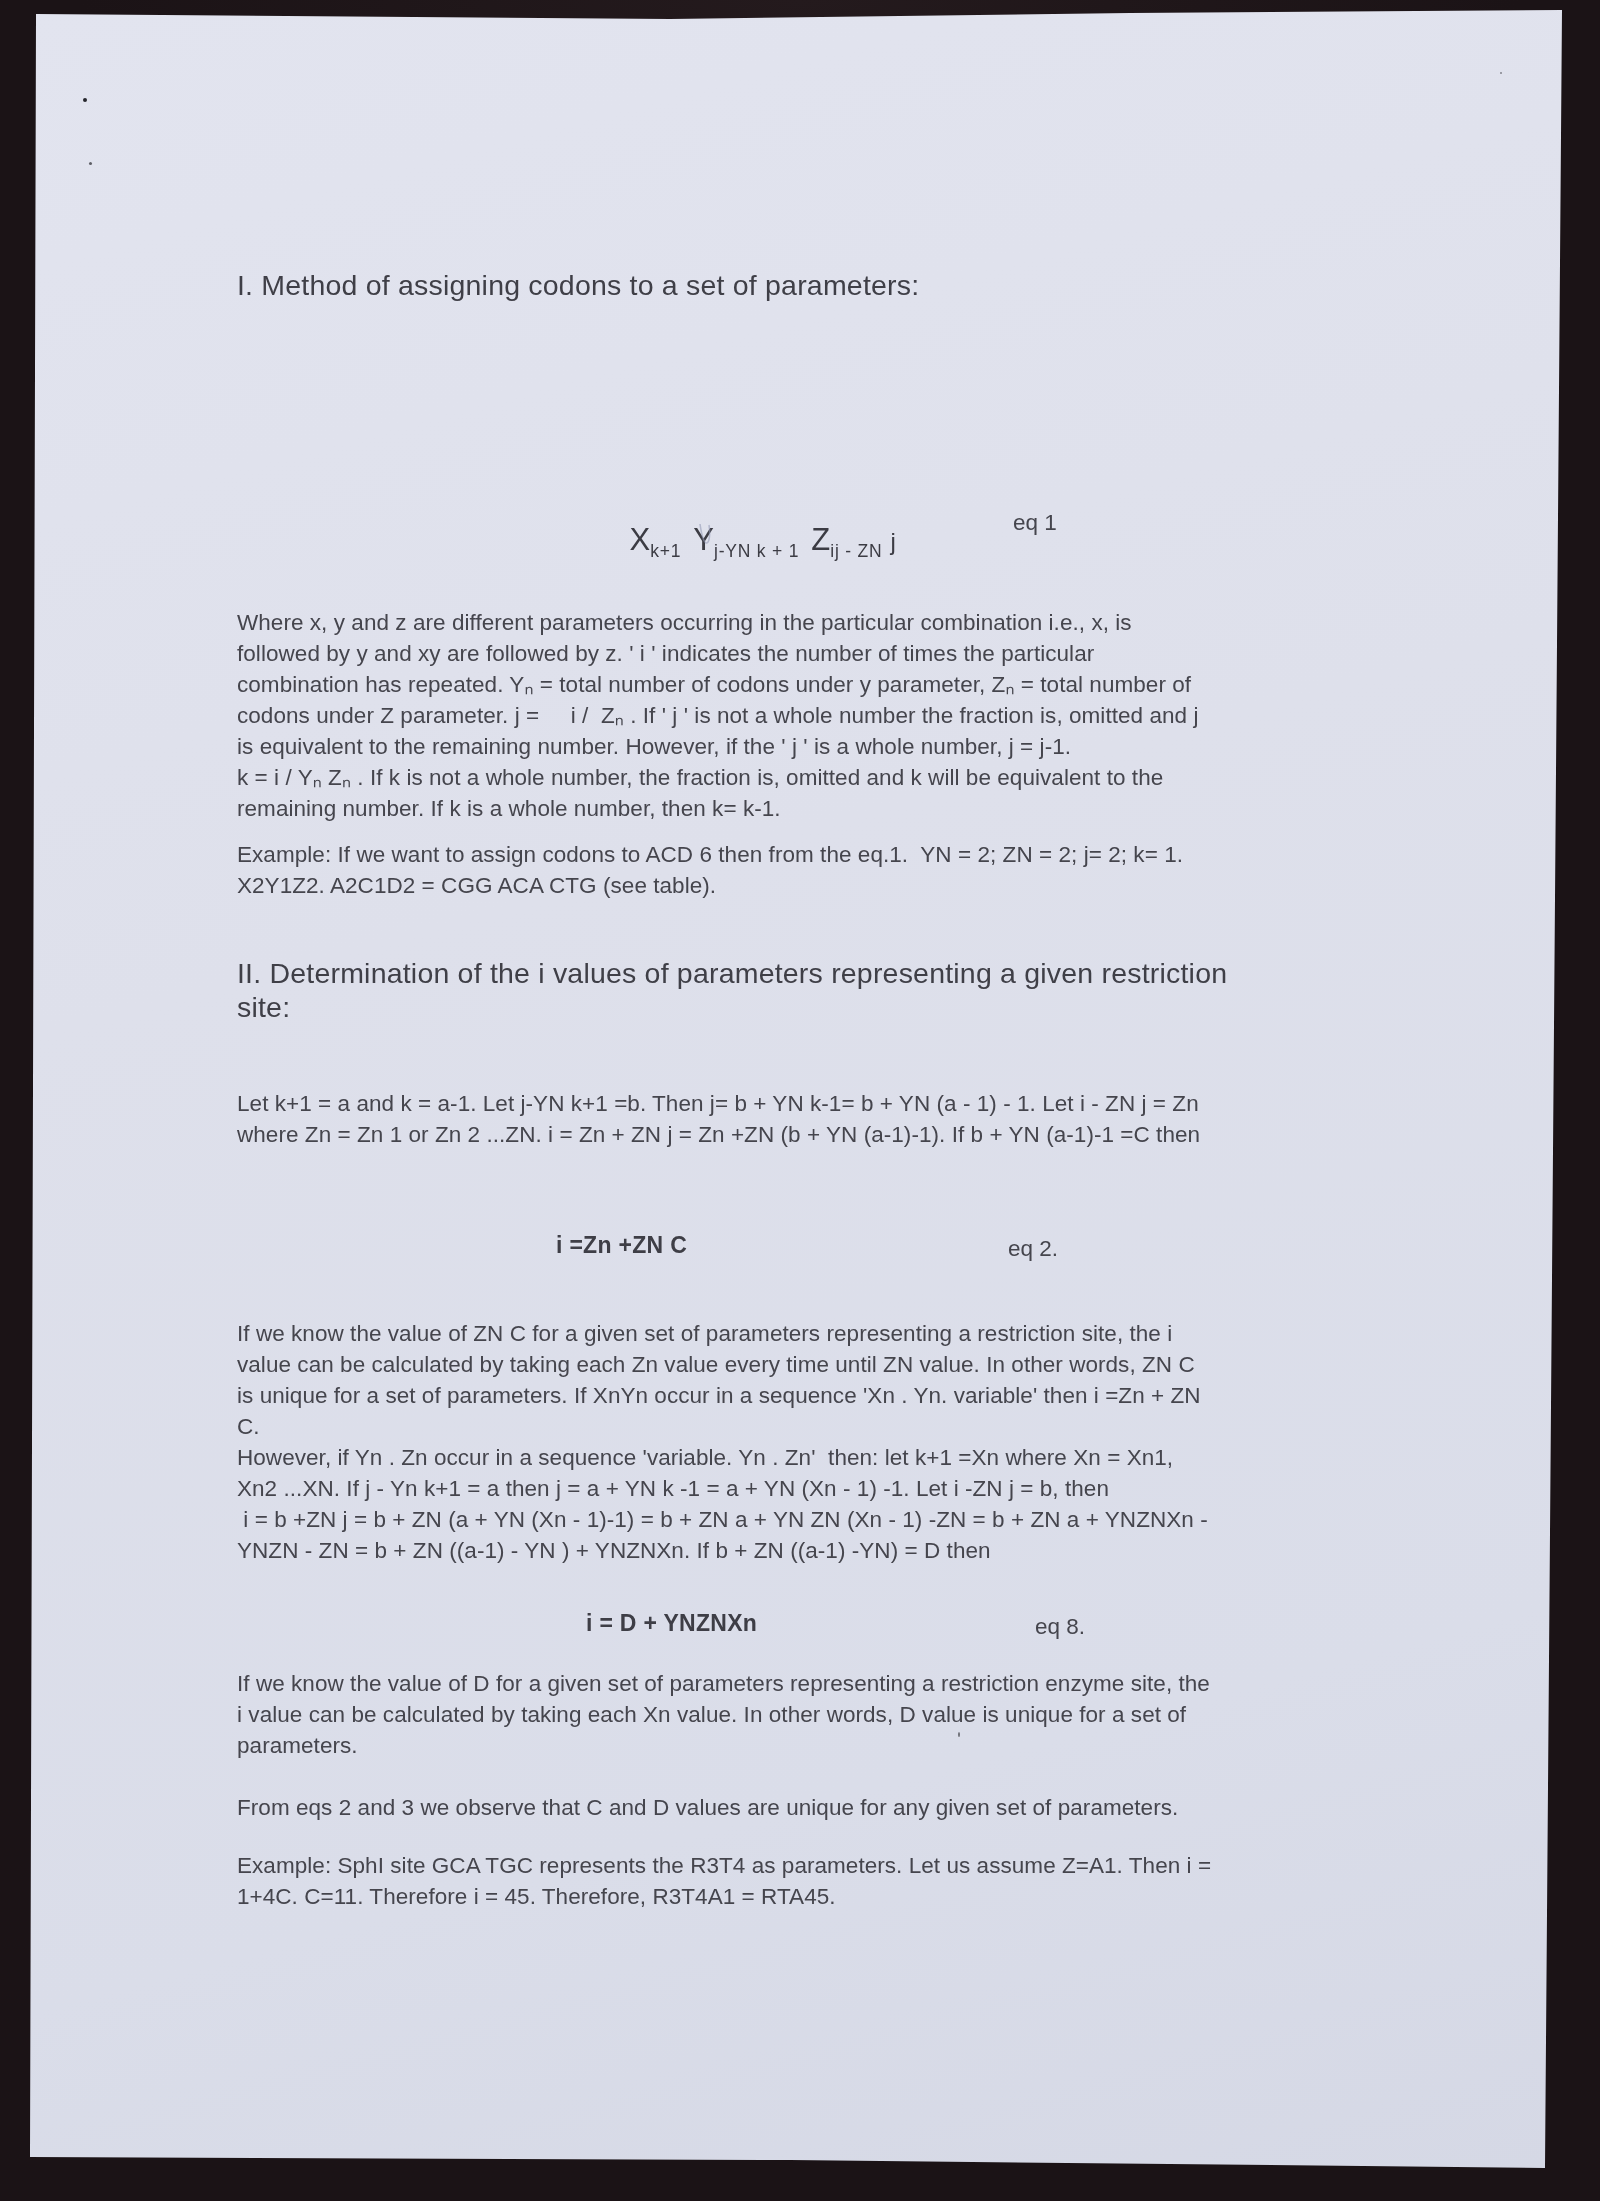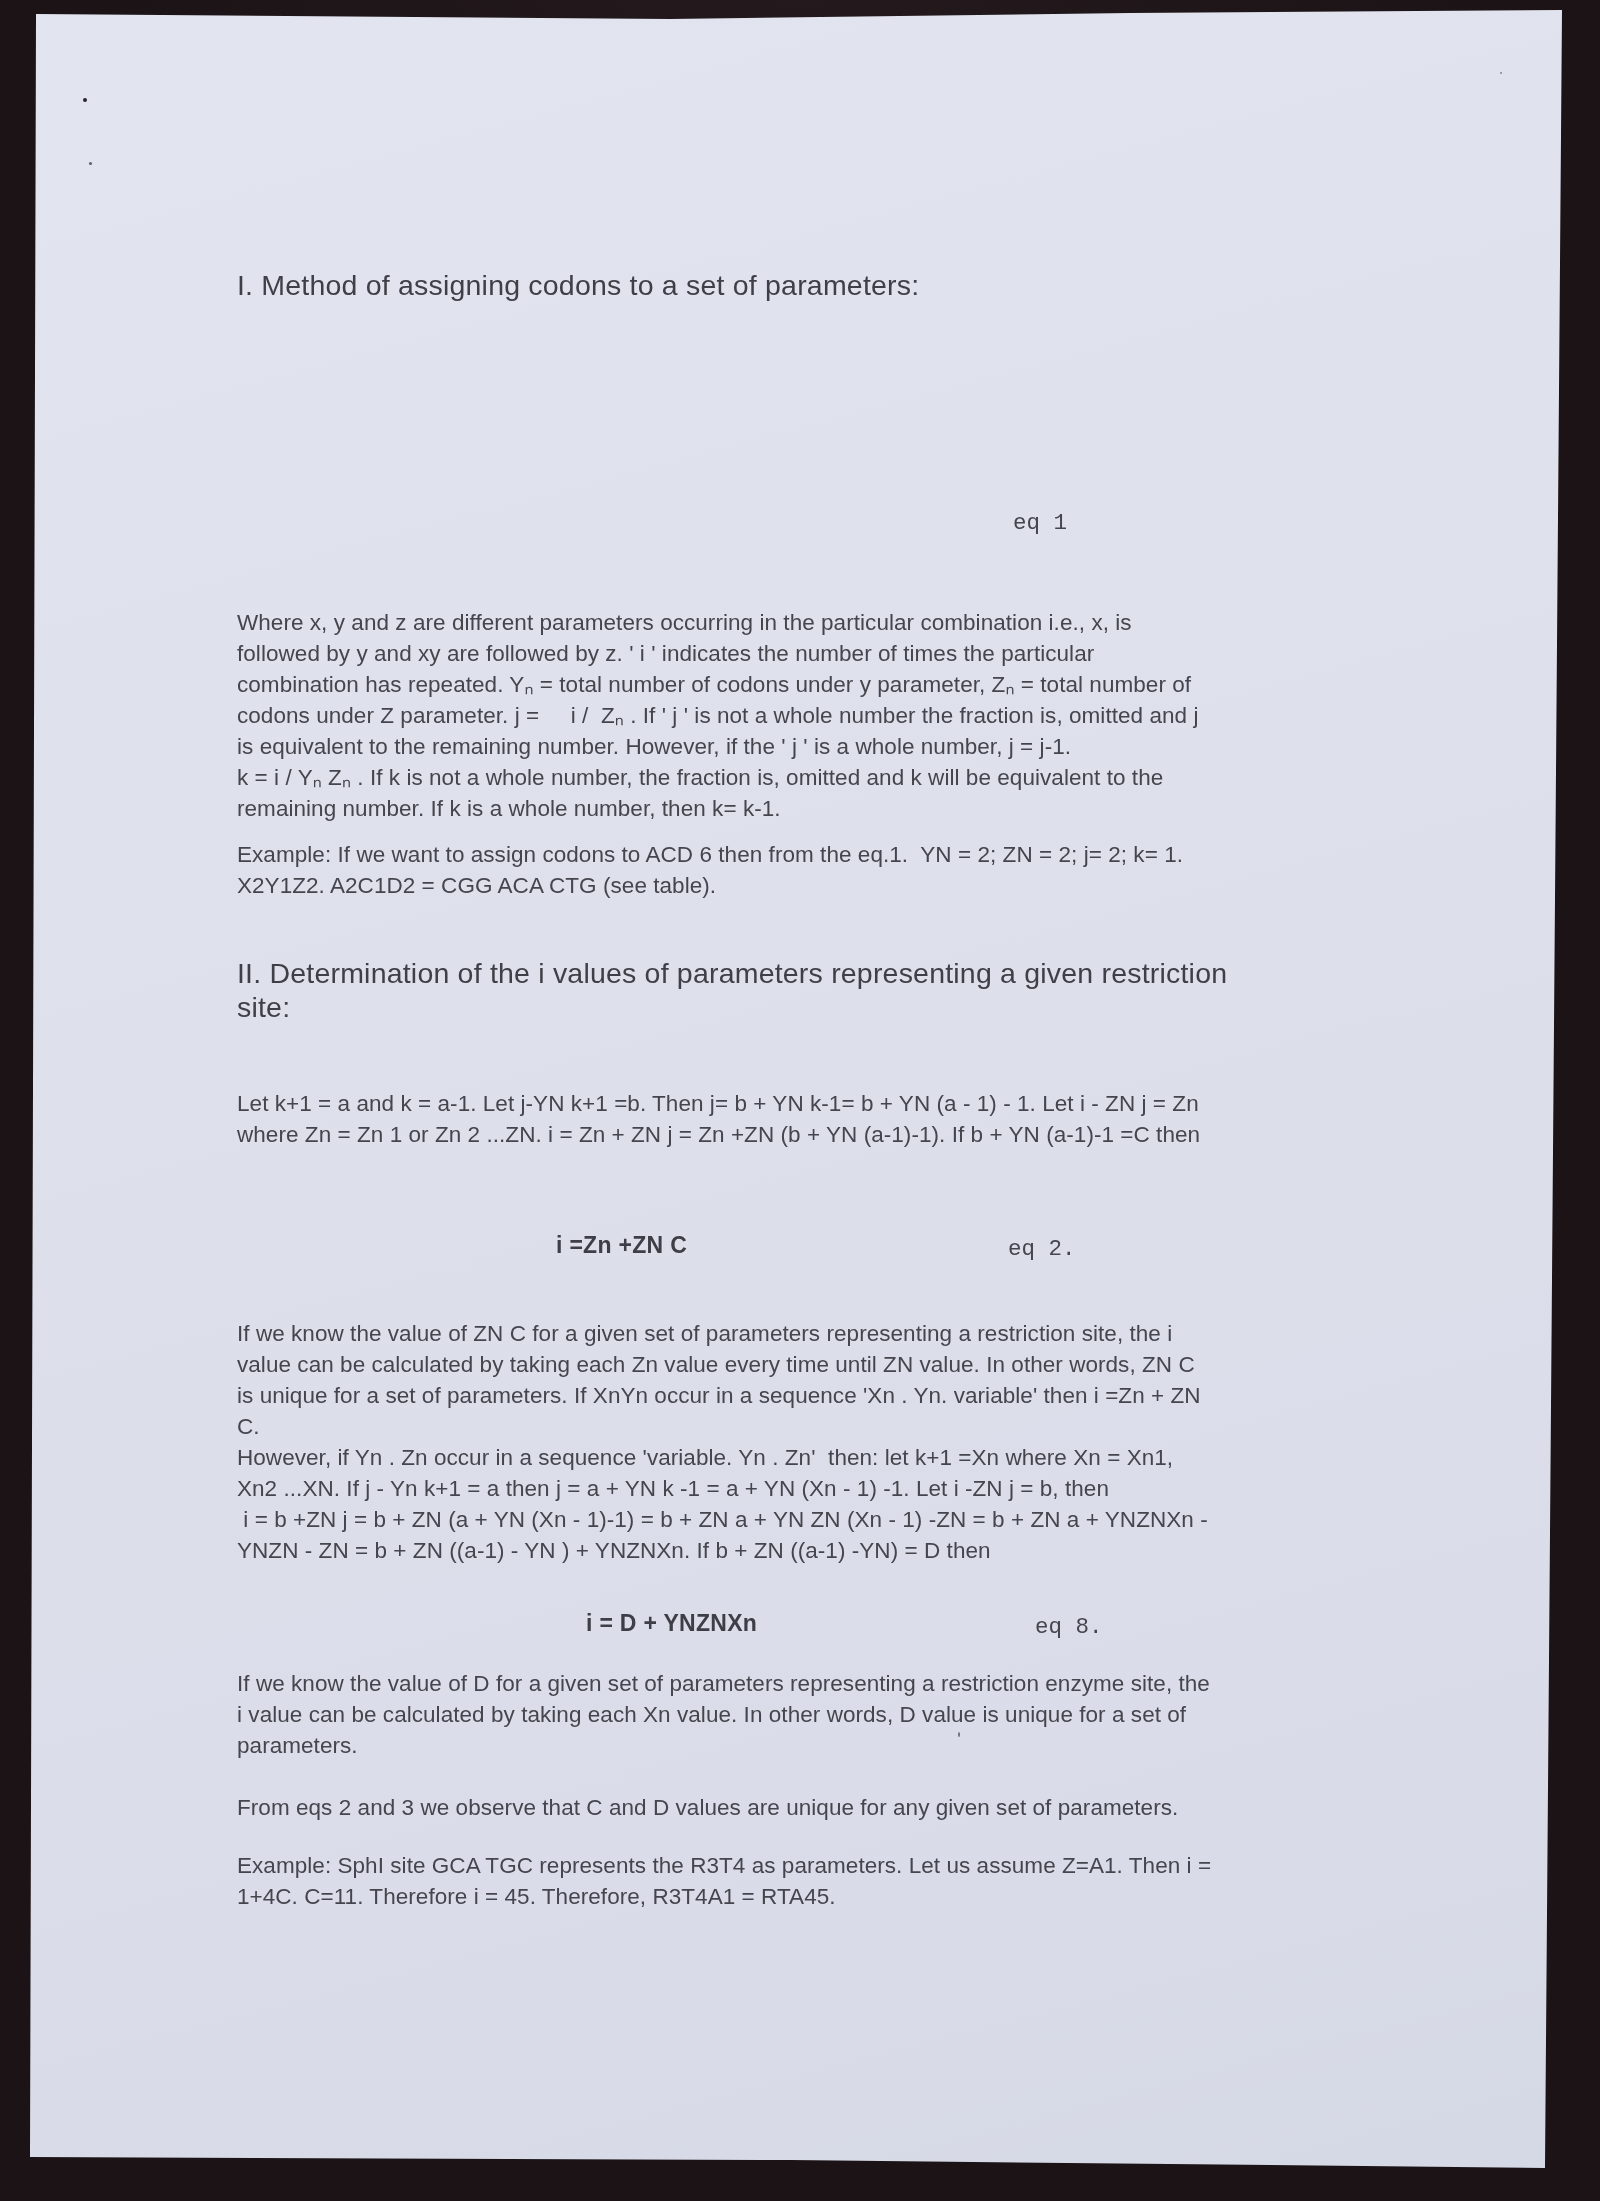--- a/index.html
+++ b/index.html
@@ -28,36 +28,42 @@
     position:absolute;left:207px;
     font-size:22.5px;line-height:31px;color:#45454d;
     white-space:pre;letter-spacing:.05px;
   }
   .eqrow{position:absolute;left:0;width:100%;height:48px;}
   .eqbody{position:absolute;white-space:pre;color:#3c3c44;}
   .bigvar{font-size:31px;}
   .sub{font-size:17.5px;position:relative;top:7px;letter-spacing:.8px;}
   .eqgap{display:inline-block;width:12px;}
   .eqtail{font-size:24px;margin-left:8px;}
-  .eqlabel{position:absolute;font-size:22.5px;color:#45454d;white-space:pre;font-family:Liberation Mono, monospace;}
+  .eqlabel{position:absolute;font-size:22.5px;color:#45454d;white-space:pre;}
   .eqformula{position:absolute;font-size:23px;color:#3e3e46;white-space:pre;letter-spacing:.3px;font-weight:bold;}
   .hwmark{position:absolute;opacity:.55;}
   .speck{position:absolute;background:#26262c;border-radius:50%;}
 </style>
 </head>
 <body>
 
 <div class="stage">
   <div class="paper">
     <div class="content">
 
       <h1 class="h1" style="top:258px">I. Method of assigning codons to a set of parameters:</h1>
 
 
       <div class="eqrow" style="top:494px">
+        <span class="eqbody" style="left:555px">
+          <span class="bigvar">X</span><span class="sub">k+1</span><span class="eqgap"></span><span class="bigvar">Y</span><span class="sub">j-YN k + 1</span><span class="eqgap"></span><span class="bigvar">Z</span><span class="sub">ij - ZN</span><span class="eqtail">j</span>
+          <svg class="hwmark" style="left:110px;top:18px" width="22" height="30" viewBox="0 0 22 30">
+            <path d="M5 2 C 7 16, 10 24, 13 20 C 15 17, 15 8, 14 3" stroke="#9298b4" stroke-width="1.6" fill="none"></path>
+          </svg>
+        </span>
         <span class="eqlabel" style="left:983px;top:6px">eq 1</span>
       </div>
 
       <div class="para" style="top:597px">Where x, y and z are different parameters occurring in the particular combination i.e., x, is
 followed by y and xy are followed by z. ' i ' indicates the number of times the particular
 combination has repeated. Yₙ = total number of codons under y parameter, Zₙ = total number of
 codons under Z parameter. j =     i /  Zₙ . If ' j ' is not a whole number the fraction is, omitted and j
 is equivalent to the remaining number. However, if the ' j ' is a whole number, j = j-1.
 k = i / Yₙ Zₙ . If k is not a whole number, the fraction is, omitted and k will be equivalent to the
 remaining number. If k is a whole number, then k= k-1.</div>

